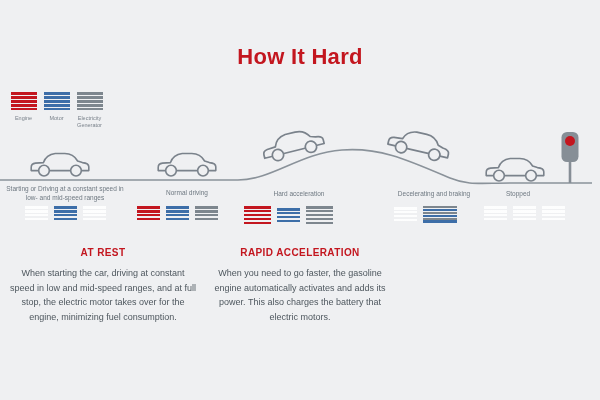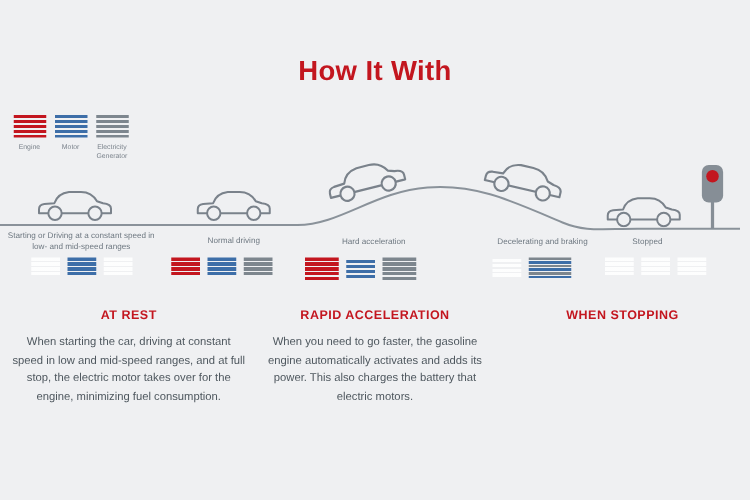--- a/index.html
+++ b/index.html
@@ -37,21 +37,21 @@
   
   .section{position:absolute;top:247px;text-align:center;}
   .section-heading{font-size:10px;font-weight:700;color:#c3161f;letter-spacing:.4px;margin-bottom:8px;}
   .section-body{font-size:9px;line-height:1.62;color:#4e575e;}
 </style>
 </head>
 <body>
 
 <div class="canvas">
 
-  <div class="title">How It With</div>
+  <div class="title">How It Hard</div>
 
   <div class="legend">
     <div class="legend-item">
       <span class="swatch engine-fill"></span>
       <span class="legend-label">Engine</span>
     </div>
     <div class="legend-item">
       <span class="swatch motor-fill"></span>
       <span class="legend-label">Motor</span>
     </div>
@@ -126,16 +126,15 @@
 
   <div class="section" style="left:204px;width:192px;">
     <div class="section-heading">RAPID ACCELERATION</div>
     <div class="section-body">When you need to go faster, the gasoline engine automatically activates and adds its power. This also charges the battery that electric motors.</div>
   </div>
   <div class="section" style="left:8px;width:190px;">
     <div class="section-heading">AT REST</div>
     <div class="section-body">When starting the car, driving at constant speed in low and mid-speed ranges, and at full stop, the electric motor takes over for the engine, minimizing fuel consumption.</div>
   </div>
   <div class="section" style="left:400px;width:196px;">
-    <div class="section-heading">WHEN STOPPING</div>
   </div>
 
 </div>
 
 </body></html>

